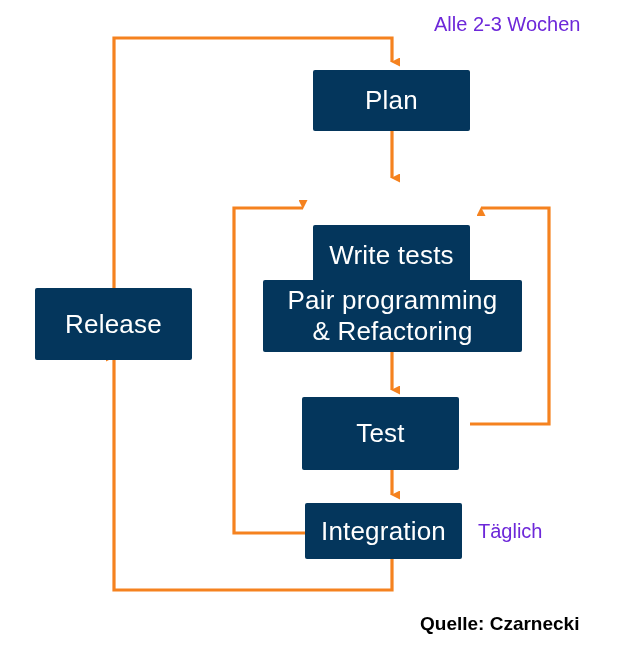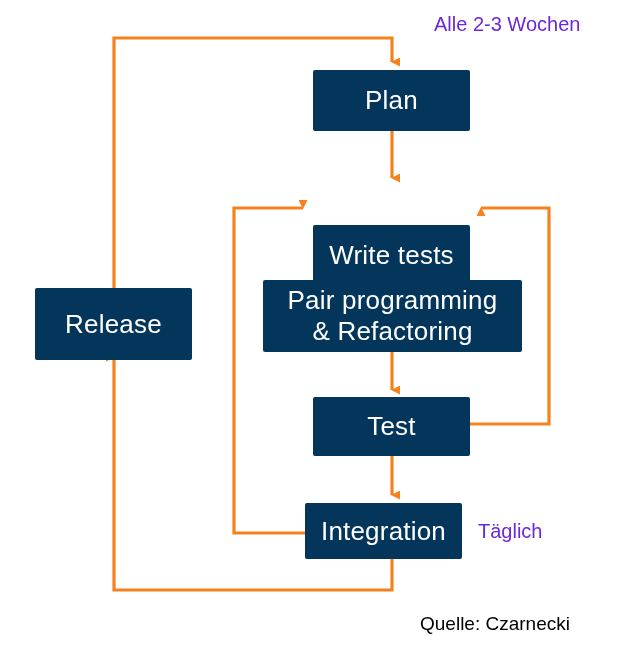--- a/index.html
+++ b/index.html
@@ -104,31 +104,31 @@
 
   <div class="node" style="left:313px; top:178px; width:157px; height:61px;margin-top:47px;">
     <span class="node-label">Write tests</span>
   </div>
 
   <div class="node" style="left:263px; top:280px; width:259px; height:72px;">
     <span class="node-label">Pair programming
 &amp; Refactoring</span>
   </div>
 
-  <div class="node" style="left:313px; top:397px; width:157px; height:59px;">
+  <div class="node" style="left:302px; top:397px; width:157px; height:73px;">
     <span class="node-label">Test</span>
   </div>
 
   <div class="node" style="left:305px; top:503px; width:157px; height:56px;">
     <span class="node-label">Integration</span>
   </div>
 
   <div class="node" style="left:35px; top:288px; width:157px; height:72px;">
     <span class="node-label">Release</span>
   </div>
 
   <div class="annotation" style="left:434px; top:13px;">Alle 2-3 Wochen</div>
 
   <div class="annotation" style="left:478px; top:520px;">Täglich</div>
 
-  <div class="credit" style="left:420px; top:613px;">Quelle: Czarnecki</div>
+  <div class="credit" style="left:420px; top:613px;font-weight:bold;">Quelle: Czarnecki</div>
 
 </div>
 
 </body></html>

